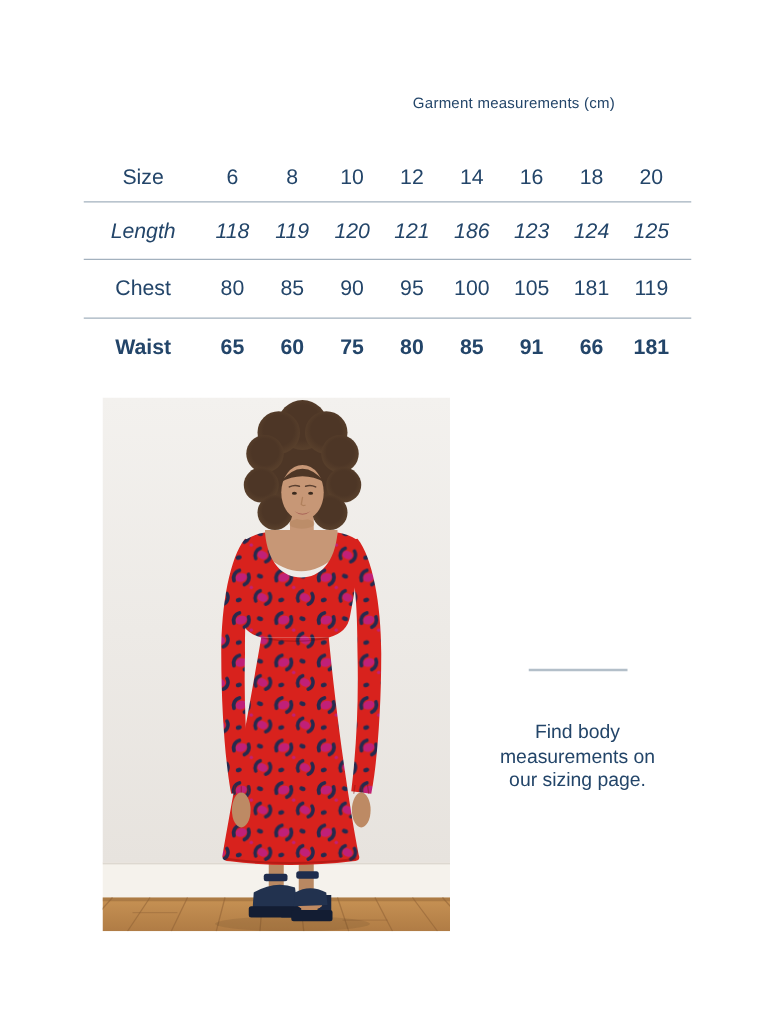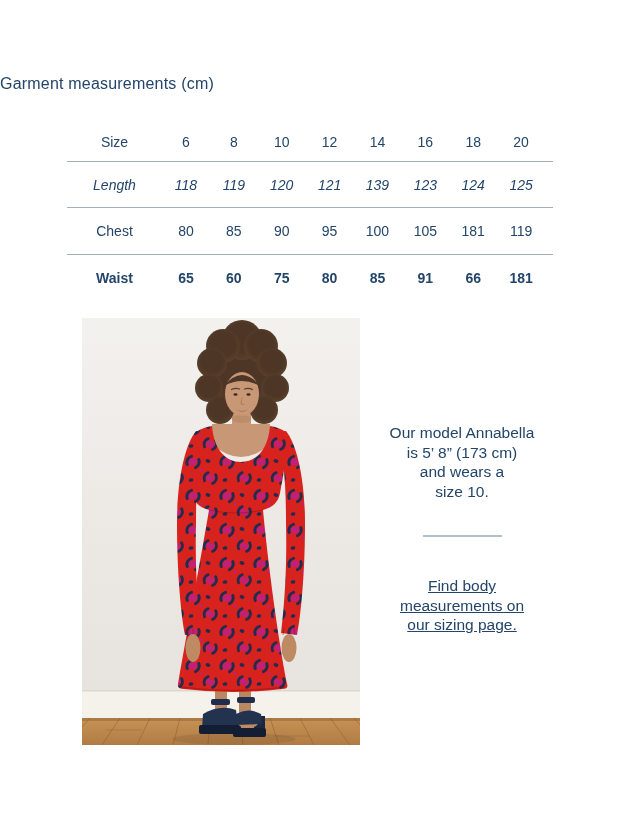--- a/index.html
+++ b/index.html
@@ -2,40 +2,40 @@
 <html><head>
 <meta charset="utf-8">
 <style>
   html,body { margin:0; padding:0; background:#ffffff; }
   .page {
     position:relative; width:620px; height:827px; background:#ffffff;
     font-family:"Liberation Sans", sans-serif; color:#234569; overflow:hidden;
   }
   .title {
     position:absolute; top:75px; left:0; width:492px;
-    text-align:left; font-size:16px; font-weight:400; letter-spacing:0.2px;
+    text-align:right; font-size:12px; font-weight:400; letter-spacing:0.2px;
   }
   .table { position:absolute; left:67px; top:122px; width:486px; }
   .trow { display:flex; align-items:center; padding-right:8px; box-sizing:border-box; }
   .trow.hdr { height:40px; }
   .trow.r1  { height:46px;font-style:italic; }
   .trow.r2  { height:47px;align-items:center; }
   .trow.r3  { height:45px;font-weight:bold; }
   .trow.ruled { border-bottom:1px solid #a3b1be; }
-  .cell { text-align:center; font-size:14px; }
+  .cell { text-align:center; font-size:17px; }
   .cell.lbl { width:95px; }
   .cell.val { flex:1; }
   .photo { position:absolute; left:82px; top:318px; width:278px; height:427px; }
   .photo svg { display:block; }
   .model-info, .sizing-note {
     position:absolute; left:366px; width:192px;
     text-align:center; font-size:15.5px; line-height:19.5px;
   }
   .model-info { top:423px; }
-  .sizing-note { top:576px;text-decoration:underline; }
+  .sizing-note { top:576px; }
   .divider {
     position:absolute; left:423px; top:535px; width:79px; height:2px;
     background:#b3bfc9;
   }
 </style>
 </head>
 <body>
 
 <div class="page">
 
@@ -52,21 +52,21 @@
       <div class="cell val">16</div>
       <div class="cell val">18</div>
       <div class="cell val">20</div>
     </div>
     <div class="trow r1 ruled">
       <div class="cell lbl">Length</div>
       <div class="cell val">118</div>
       <div class="cell val">119</div>
       <div class="cell val">120</div>
       <div class="cell val">121</div>
-      <div class="cell val">139</div>
+      <div class="cell val">186</div>
       <div class="cell val">123</div>
       <div class="cell val">124</div>
       <div class="cell val">125</div>
     </div>
     <div class="trow r2 ruled">
       <div class="cell lbl">Chest</div>
       <div class="cell val">80</div>
       <div class="cell val">85</div>
       <div class="cell val">90</div>
       <div class="cell val">95</div>
@@ -213,26 +213,20 @@
           </g>
           <ellipse cx="153.5" cy="76.5" rx="2" ry="1.2" fill="#3a2a1e"></ellipse>
           <ellipse cx="166.5" cy="76.5" rx="2" ry="1.2" fill="#3a2a1e"></ellipse>
           <path d="M160 80 L159 85.5 Q160.5 87 162 86.2" fill="none" stroke="#b0805c" stroke-width="1.1" stroke-linecap="round"></path>
           <path d="M153.5 91 Q160 94.8 166.5 91 Q160 96.5 153.5 91 Z" fill="#a96458"></path>
         </g>
       </g>
     </svg>
   </div>
 
-  <div class="model-info">
-    <div>Our model Annabella</div>
-    <div>is 5’ 8” (173 cm)</div>
-    <div>and wears a</div>
-    <div>size 10.</div>
-  </div>
 
   <div class="divider"></div>
 
   <div class="sizing-note">
     <div>Find body</div>
     <div>measurements on</div>
     <div>our sizing page.</div>
   </div>
 
 </div>

